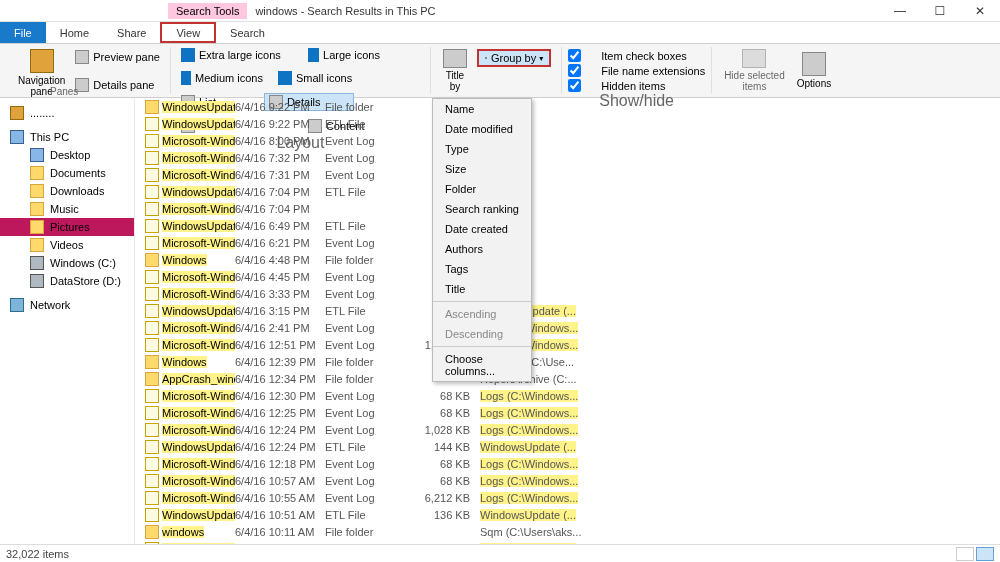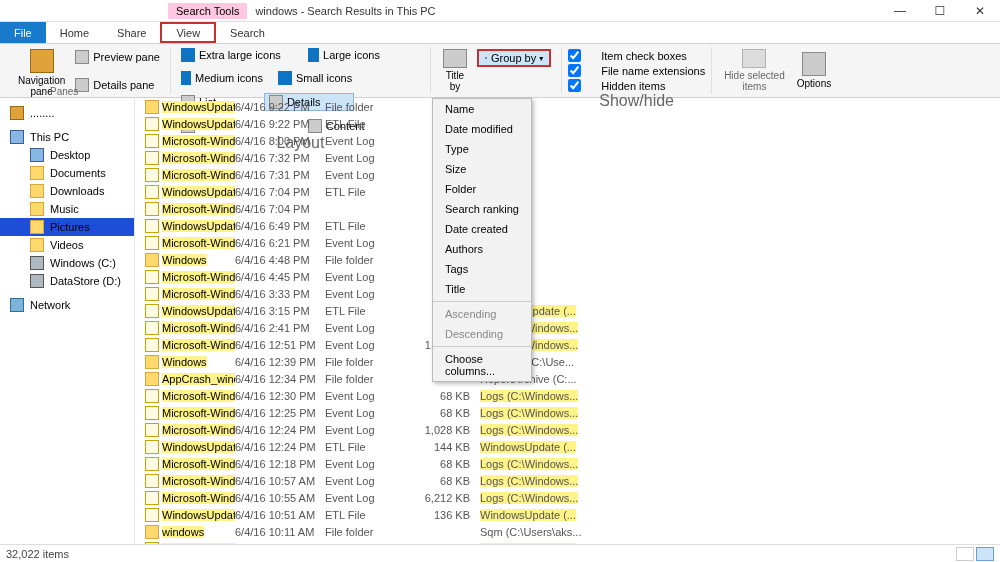--- a/index.html
+++ b/index.html
@@ -28,21 +28,21 @@
 .rbtn .ic { width:14px; height:14px; display:inline-block; }
 .rtall { display:flex; flex-direction:column; align-items:center; justify-content:center; padding:2px 6px; font-size:10px; gap:2px; cursor:pointer; }
 .rtall .ic { width:24px; height:24px; }
 .highlight-red { border:2px solid #c43131; background:#cce4f7; padding:1px 6px; display:inline-flex; align-items:center; }
 .cbx { display:flex; align-items:center; gap:20px; font-size:11px; }
 
 
 .main { display:flex; height:calc(100% - 22px - 22px - 54px - 18px); }
 .nav { width:135px; border-right:1px solid #e8e8e8; padding:6px 0; overflow:hidden; }
 .nav .item { padding:2px 6px 2px 18px; display:flex; align-items:center; gap:6px; cursor:pointer; }
-.nav .item.sel { background:#1d4ed8; }
+.nav .item.sel { background:#be185d; }
 .nav .item .ic { width:14px; height:14px; }
 .nav .sub { padding-left:30px; }
 .content { flex:1; overflow:hidden; position:relative; }
 .files { position:absolute; top:0; left:0; right:0; }
 .row { display:flex; height:17px; align-items:center; font-size:11px; padding-left:10px; }
 .row .c-name { width:90px; display:flex; align-items:center; gap:3px; overflow:hidden; white-space:nowrap; }
 .row .c-date { width:90px; color:#555; }
 .row .c-type { width:95px; color:#555; }
 .row .c-size { width:60px; text-align:right; padding-right:10px; color:#555; }
 .row .c-folder { width:120px; color:#555; overflow:hidden; white-space:nowrap; }

